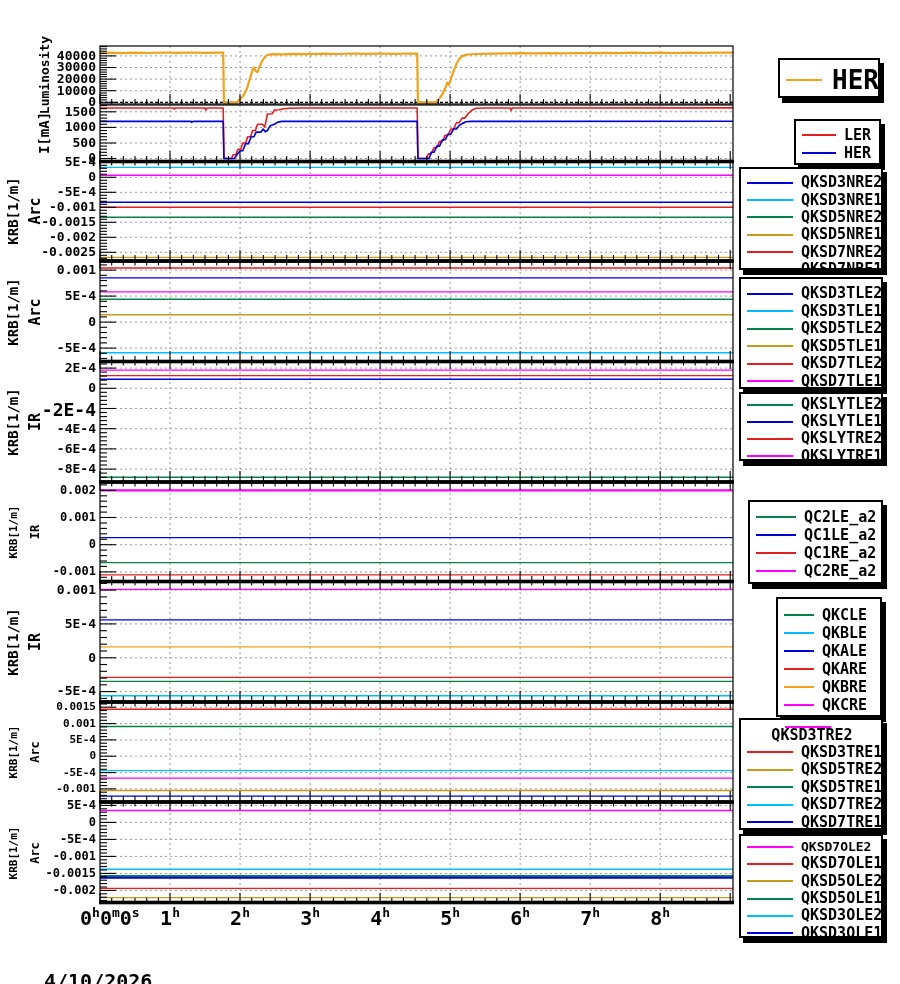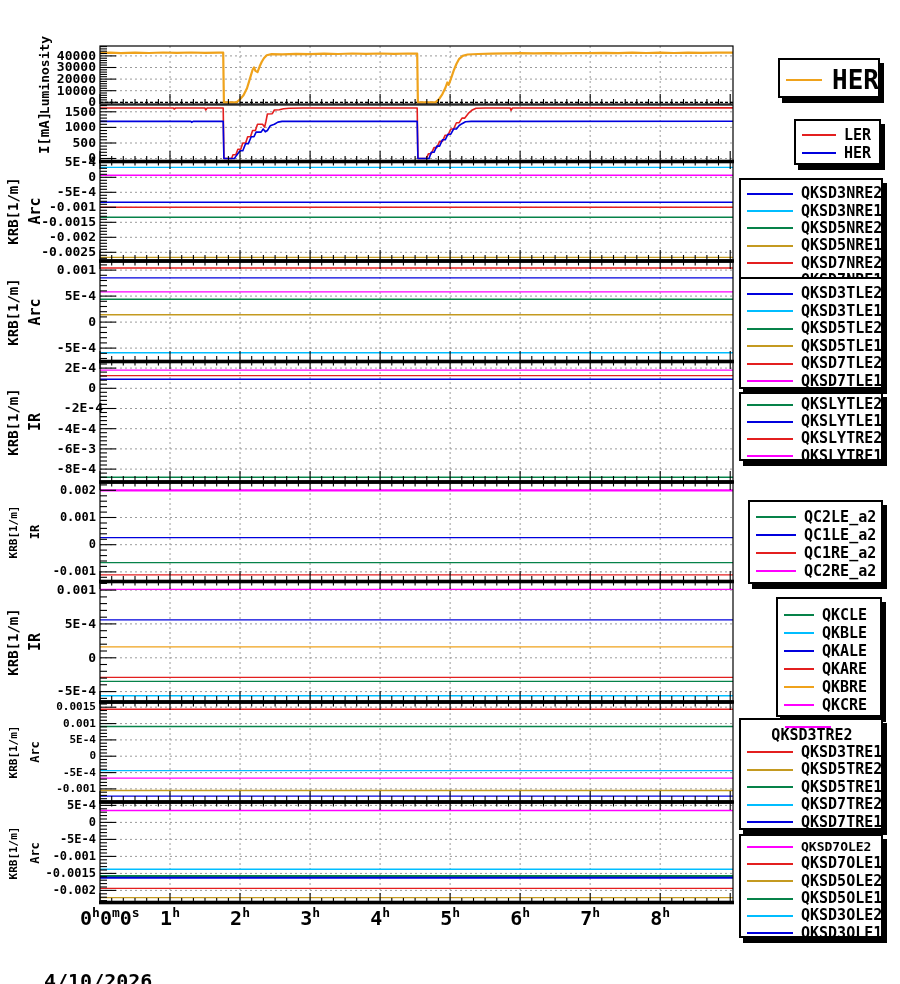--- a/index.html
+++ b/index.html
@@ -1321,23 +1321,23 @@
       <div class="rot" style="left: 13px; top: 211px; font-size: 14px;">KRB[1/m]</div>
       <div class="rot" style="left: 35px; top: 211px; font-size: 15px;">Arc</div>
       <div class="ylab" style="left: 0px; width: 96px; top: 262.909px; font-size: 13px;">0.001</div>
       <div class="ylab" style="left: 0px; width: 96px; top: 288.907px; font-size: 13px;">5E-4</div>
       <div class="ylab" style="left: 0px; width: 96px; top: 314.905px; font-size: 13px;">0</div>
       <div class="ylab" style="left: 0px; width: 96px; top: 340.903px; font-size: 13px;">-5E-4</div>
       <div class="rot" style="left: 13px; top: 311.5px; font-size: 14px;">KRB[1/m]</div>
       <div class="rot" style="left: 35px; top: 311.5px; font-size: 15px;">Arc</div>
       <div class="ylab" style="left: 0px; width: 96px; top: 360.911px; font-size: 13px;">2E-4</div>
       <div class="ylab" style="left: 0px; width: 96px; top: 381.115px; font-size: 13px;">0</div>
-      <div class="ylab" style="left: 0px; width: 96px; top: 401.319px; font-size: 13px; padding-left: 7px;">-2E-4</div>
+      <div class="ylab" style="left: 0px; width: 96px; top: 401.319px; font-size: 18px;">-2E-4</div>
       <div class="ylab" style="left: 0px; width: 96px; top: 421.522px; font-size: 13px;">-4E-4</div>
-      <div class="ylab" style="left: 0px; width: 96px; top: 441.726px; font-size: 13px;">-6E-3</div>
+      <div class="ylab" style="left: 0px; width: 96px; top: 441.726px; font-size: 13px;">-6E-4</div>
       <div class="ylab" style="left: 0px; width: 96px; top: 461.93px; font-size: 13px;">-8E-4</div>
       <div class="rot" style="left: 13px; top: 421.5px; font-size: 14px;">KRB[1/m]</div>
       <div class="rot" style="left: 35px; top: 421.5px; font-size: 15px;">IR</div>
       <div class="ylab" style="left: 0px; width: 96px; top: 483.738px; font-size: 12px;">0.002</div>
       <div class="ylab" style="left: 0px; width: 96px; top: 510.915px; font-size: 12px;">0.001</div>
       <div class="ylab" style="left: 0px; width: 96px; top: 538.092px; font-size: 12px;">0</div>
       <div class="ylab" style="left: 0px; width: 96px; top: 565.269px; font-size: 12px;">-0.001</div>
       <div class="rot" style="left: 13px; top: 532px; font-size: 11px;">KRB[1/m]</div>
       <div class="rot" style="left: 35px; top: 532px; font-size: 12px;">IR</div>
       <div class="ylab" style="left: 0px; width: 96px; top: 582.968px; font-size: 13px;">0.001</div>
@@ -1380,21 +1380,21 @@
       <div class="legend" style="left: 794px; top: 119px; width: 87px; height: 46px;">
         <div class="leg-row" style="left: 6px; right: 4px; top: 5px; height: 18px; font-size: 15px;">
           <span class="leg-line" style="width: 34px; background: rgb(227, 31, 31); margin-right: 8px;"></span>
           <span class="leg-txt">LER</span>
         </div>
         <div class="leg-row" style="left: 6px; right: 4px; top: 23px; height: 18px; font-size: 15px;">
           <span class="leg-line" style="width: 34px; background: rgb(0, 0, 221); margin-right: 8px;"></span>
           <span class="leg-txt">HER</span>
         </div>
       </div>
-      <div class="legend" style="left: 739px; top: 178px; width: 144px; height: 103px; text-align: right;">
+      <div class="legend" style="left: 739px; top: 167px; width: 144px; height: 103px; text-align: right;">
         <div class="leg-row" style="left: 6px; right: 4px; top: 5px; height: 17.4px; font-size: 15px;">
           <span class="leg-line" style="width: 46px; background: rgb(0, 0, 221); margin-right: 8px;"></span>
           <span class="leg-txt">QKSD3NRE2</span>
         </div>
         <div class="leg-row" style="left: 6px; right: 4px; top: 22.4px; height: 17.4px; font-size: 15px;">
           <span class="leg-line" style="width: 46px; background: rgb(0, 189, 255); margin-right: 8px;"></span>
           <span class="leg-txt">QKSD3NRE1</span>
         </div>
         <div class="leg-row" style="left: 6px; right: 4px; top: 39.8px; height: 17.4px; font-size: 15px;">
           <span class="leg-line" style="width: 46px; background: rgb(6, 130, 73); margin-right: 8px;"></span>

